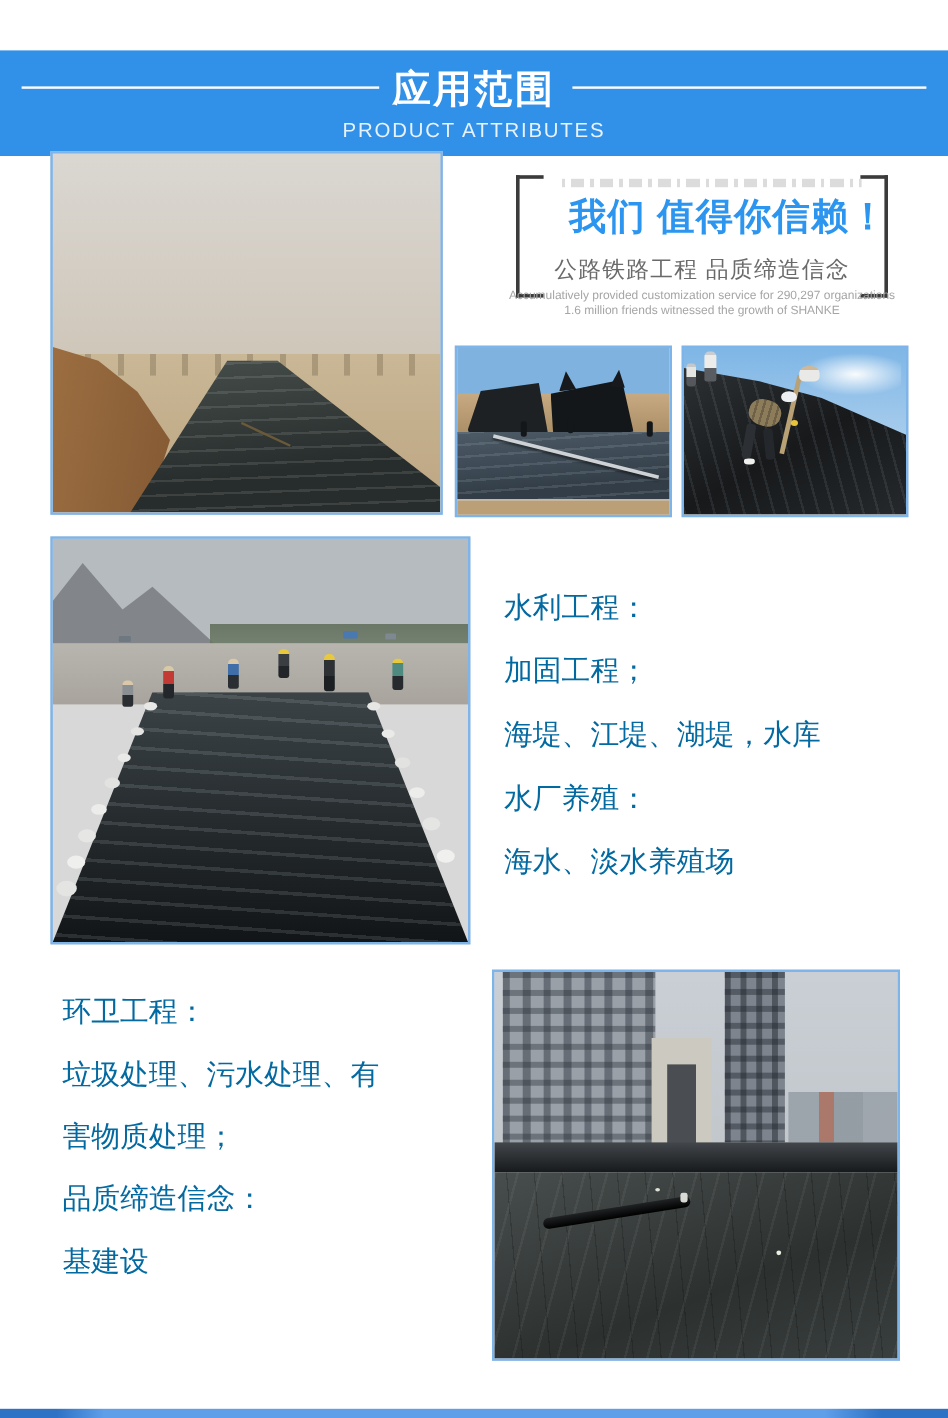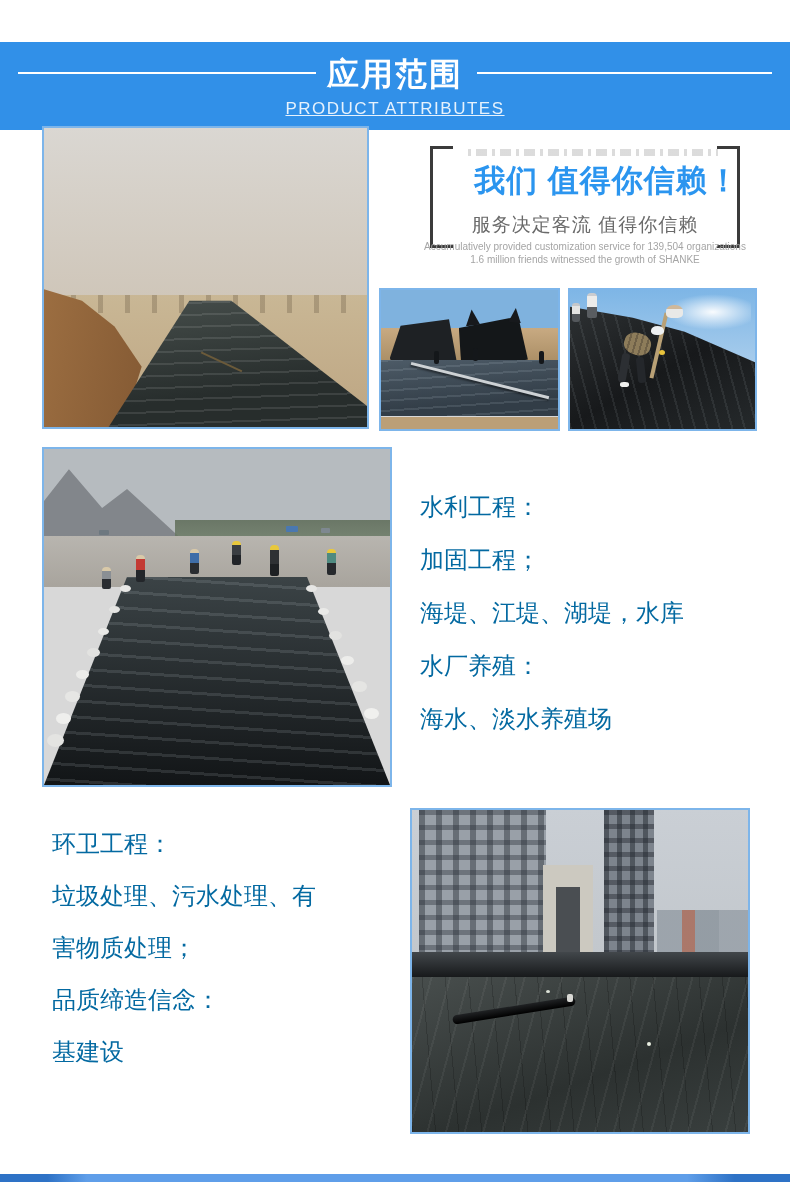--- a/index.html
+++ b/index.html
@@ -8,21 +8,21 @@
   .abs{position:absolute;}
 
   
   .header-bar{left:0;top:0;width:790px;height:88px;background:#3190E8;margin-top:42px;}
   .header-title{left:0;top:11px;width:790px;text-align:center;font-size:32px;font-weight:bold;
                 color:#fff;letter-spacing:2px;}
   .header-line{top:30px;height:2px;background:#fff;}
   .line-l{left:18px;width:298px;}
   .line-r{left:477px;width:295px;}
   .header-sub{left:0;top:57px;width:790px;text-align:center;font-size:17px;
-              color:rgba(255,255,255,.88);letter-spacing:1.5px;text-decoration:underline;}
+              color:rgba(255,255,255,.88);letter-spacing:1.5px;}
 
   
   .photo{border:2px solid #7DB5EA;box-sizing:border-box;overflow:hidden;background:#d8d8d8;}
   .photo>div{position:absolute;}
 
   
   #photo1{left:42px;top:126px;width:327px;height:303px;}
   .p1-sky{left:0;top:0;right:0;height:58%;background:linear-gradient(#dad7d2,#cfc6b9);}
   .p1-ground{left:0;top:56%;right:0;bottom:0;background:linear-gradient(#c9b795,#bda582);}
   .p1-debris{left:0;top:56%;right:0;height:6%;opacity:.45;
@@ -186,22 +186,22 @@
     <div class="p1-berm"></div>
     <div class="p1-liner"></div>
     <div class="p1-sheen"></div>
     <div class="p1-stick"></div>
   </div>
 
   <div class="abs frag"></div>
   <div class="abs bracket bracket-l"></div>
   <div class="abs bracket bracket-r"></div>
   <div class="abs promo-headline">我们 值得你信赖！</div>
-  <div class="abs promo-sub">服务决定客流 值得你信赖</div>
-  <div class="abs promo-eng eng1">Accumulatively provided customization service for 139,504 organizations</div>
+  <div class="abs promo-sub">公路铁路工程 品质缔造信念</div>
+  <div class="abs promo-eng eng1">Accumulatively provided customization service for 290,297 organizations</div>
   <div class="abs promo-eng eng2">1.6 million friends witnessed the growth of SHANKE</div>
 
   <div id="photoA" class="abs photo">
     <div class="pa-sky"></div>
     <div class="pa-sand"></div>
     <div class="pa-sheetL"></div>
     <div class="pa-sheetR"></div>
     <div class="pa-flap1"></div>
     <div class="pa-flap2"></div>
     <div class="pa-floor"></div>

